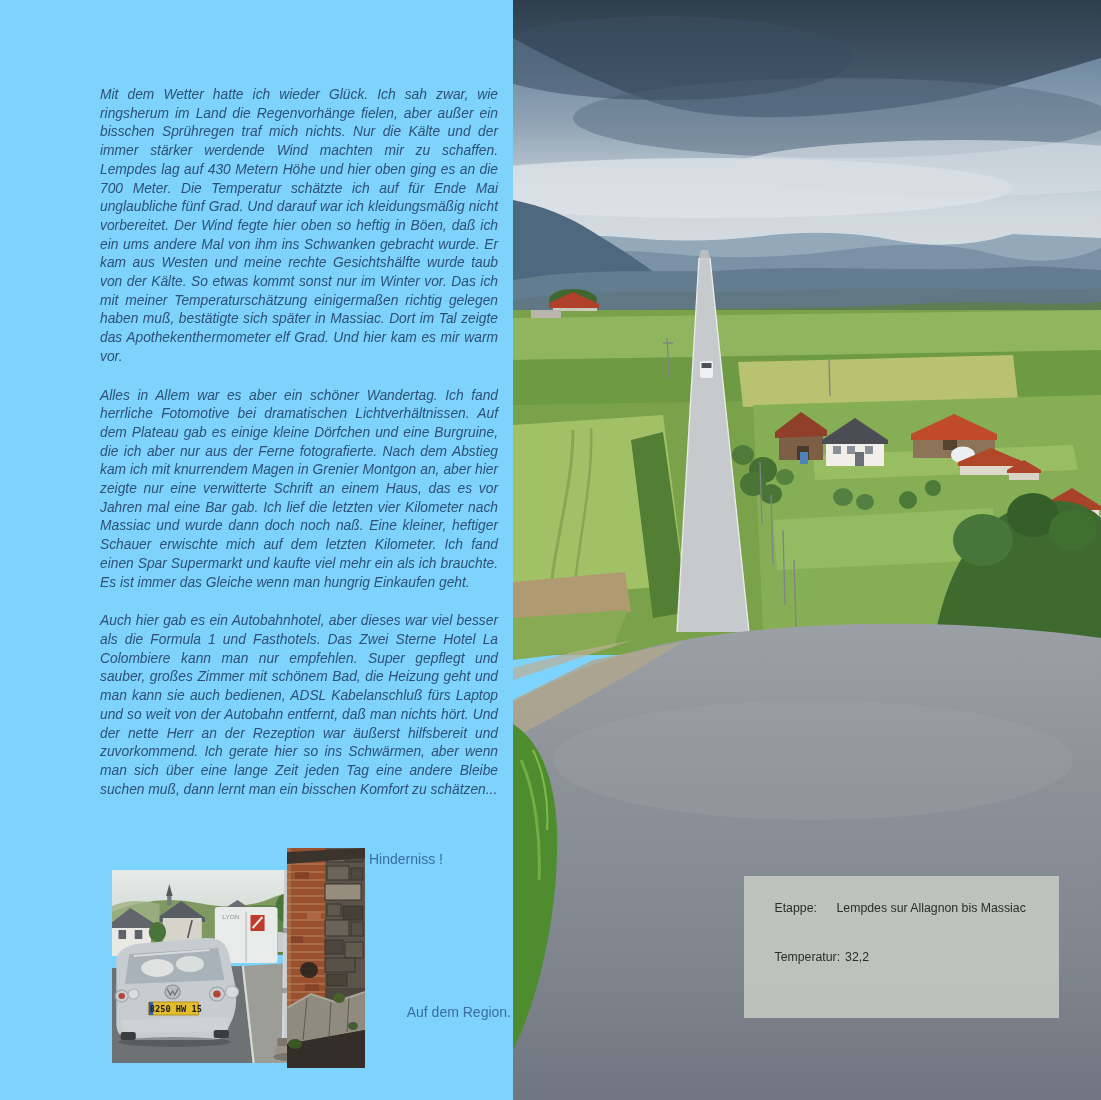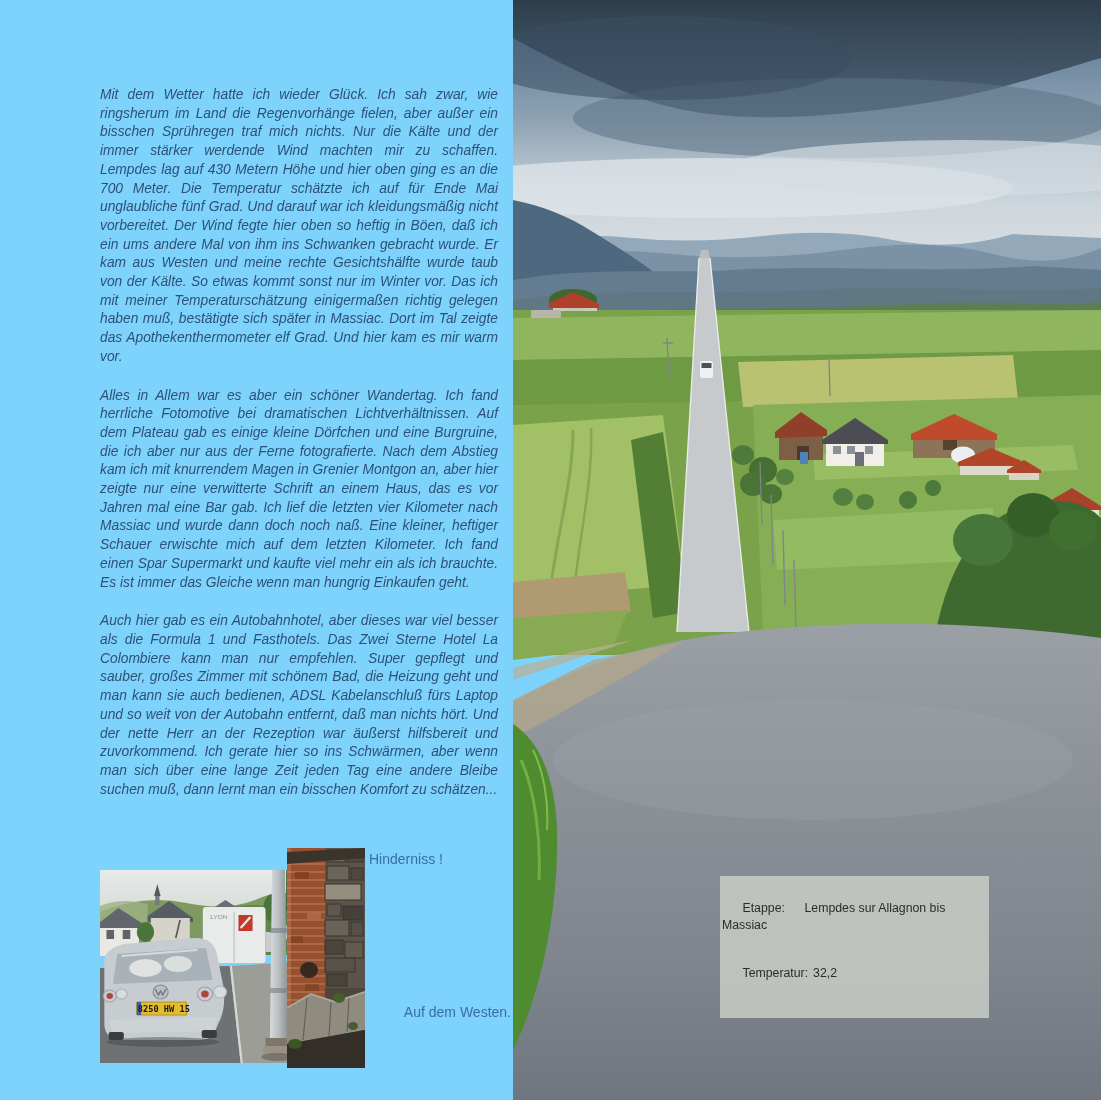--- a/index.html
+++ b/index.html
@@ -10,35 +10,35 @@
   }
   
   .article {
     position:absolute; left:100px; top:86px; width:398px;
     color:#2e5077; font-style:italic; font-size:13.8px;
     line-height:18.7px; text-align:justify;
   }
   .article p { margin:0 0 20px 0; }
   
   .main-photo  { position:absolute; left:513px; top:0; width:588px; height:1100px; }
-  .street-photo{ position:absolute; left:100px; top:870px; width:198px; height:193px; }
+  .street-photo{ position:absolute; left:112px; top:870px; width:198px; height:193px; }
   .brick-photo { position:absolute; left:287px; top:848px; width:78px;  height:220px; }
   .main-photo svg, .street-photo svg, .brick-photo svg { display:block; width:100%; height:100%; }
   
   .caption {
     position:absolute; color:#3a6da6; font-size:14px; line-height:16px;
     font-style:normal; white-space:nowrap;
   }
   .caption-hinderniss { left:369px; top:851px; }
   .caption-plateau    { right:590px; top:1004px; text-align:right; }
   
   .infobox {
-    position:absolute; left:720px; top:876px; width:269px; height:142px;
+    position:absolute; left:744px; top:876px; width:315px; height:142px;
     background:rgba(201,205,198,0.85); box-sizing:border-box;
-    padding:8px 2px; color:#2c2c2c; font-size:12.3px; line-height:16.3px;
+    padding:8px 10px; color:#2c2c2c; font-size:12.3px; line-height:16.3px;
   }
   .info-row { white-space:pre-wrap; }
   .info-row .label { margin-right:5px; }
   .info-row.tabbed .label { display:inline-block; width:62px; margin-right:0; }
 </style>
 </head>
 <body>
 
 <div class="page">
 
@@ -325,21 +325,21 @@
         <line x1="62" y1="150" x2="60" y2="184" stroke="#5e5a50" stroke-width="1"></line>
         <path d="M0,196 L78,182 L78,220 L0,220 Z" fill="#332e28"></path>
         <ellipse cx="52" cy="150" rx="6" ry="5" fill="#46602c"></ellipse>
         <ellipse cx="8" cy="196" rx="7" ry="5" fill="#3c5526"></ellipse>
         <ellipse cx="66" cy="178" rx="5" ry="4" fill="#355023" opacity="0.8"></ellipse>
       </g>
     </svg>
   </div>
 
   <div class="caption caption-hinderniss">Hinderniss !</div>
-  <div class="caption caption-plateau">Auf dem Westen.</div>
+  <div class="caption caption-plateau">Auf dem Region.</div>
 
   <div class="infobox">
     <div class="info-row tabbed">
       <span class="label">Etappe:</span><span class="value">Lempdes sur Allagnon bis Massiac</span>
     </div>
     <div class="info-row">
       <span class="label">Temperatur:</span><span class="value">32,2</span>
     </div>
     <div class="info-row">
       

